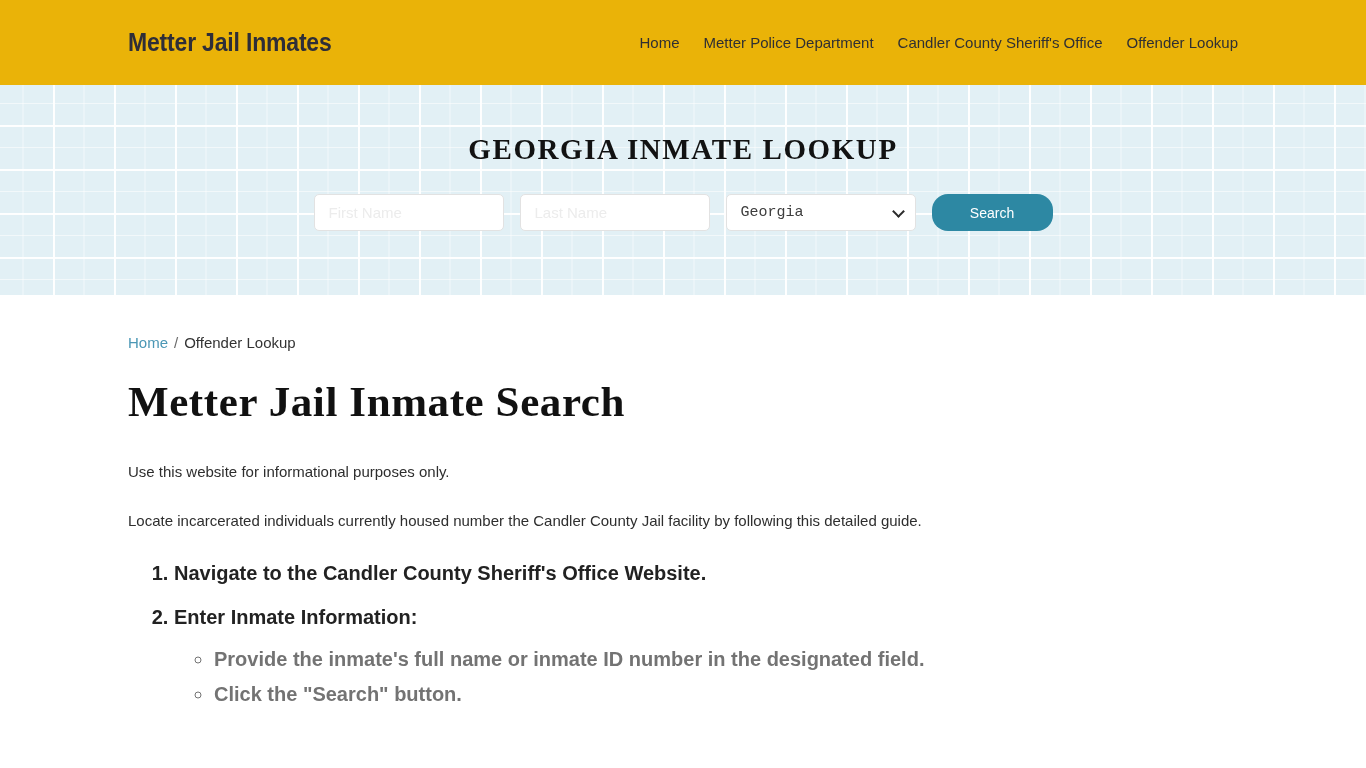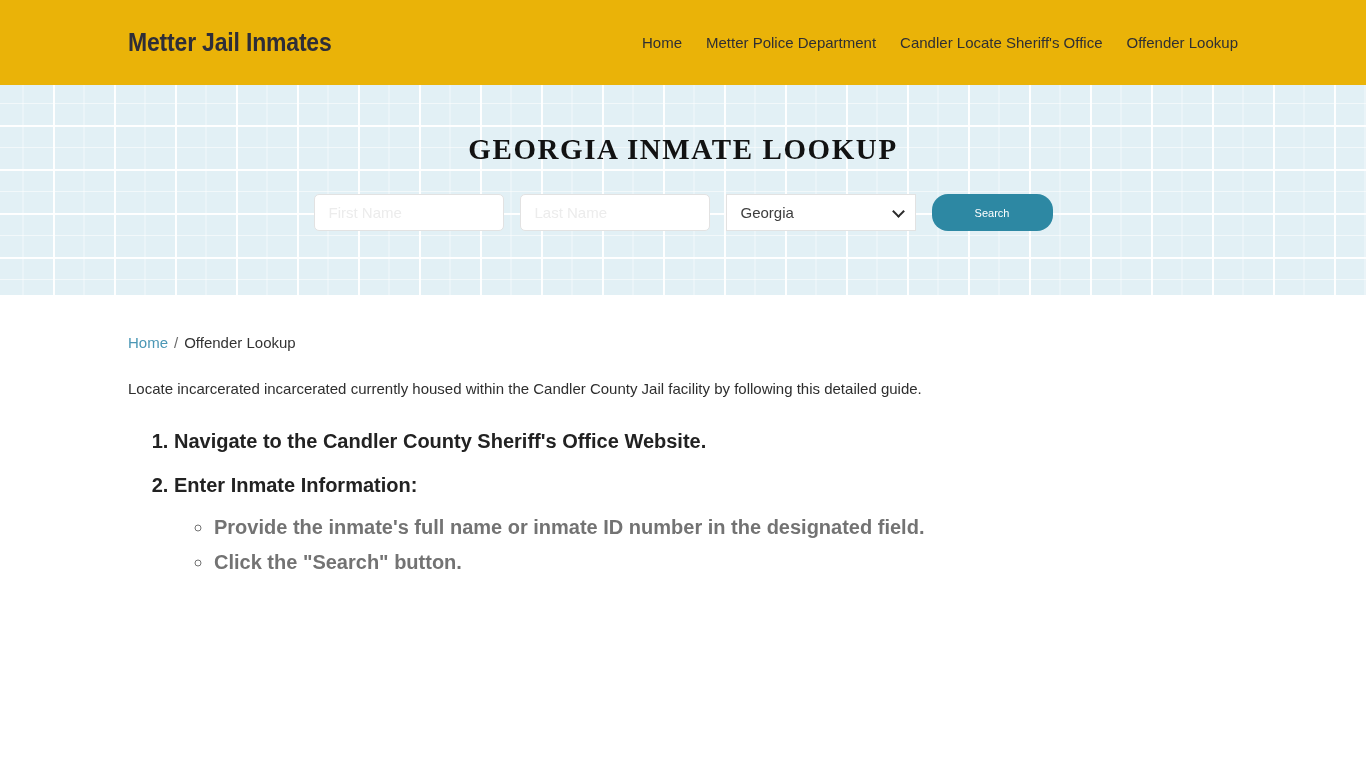--- a/index.html
+++ b/index.html
@@ -88,23 +88,23 @@
     color: #3d3d3d;
     padding: 0 14px;
     outline: none;
   }
   .field::placeholder { color: #ececec; }
   .select-wrap { position: relative; width: 190px; height: 37px; }
   .select-field {
     height: 37px;
     width: 190px;
     border: 1px solid #e2e2e2;
-    border-radius: 0;
+    border-radius: 5px;
     background: #ffffff;
-    font-family: Liberation Sans, sans-serif;
+    font-family: Liberation Mono, monospace;
     font-size: 15px;
     color: #3d3d3d;
     padding: 0 30px 0 14px;
     outline: none;
     -webkit-appearance: none;
     appearance: none;
   }
   .select-chevron {
     position: absolute;
     right: 13px; top: 50%;
@@ -116,21 +116,21 @@
     pointer-events: none;
   }
   .search-btn {
     height: 37px;
     width: 121px;
     background: #2d88a3;
     color: #ffffff;
     border: none;
     border-radius: 16px;
     font-family: "Liberation Sans", sans-serif;
-    font-size: 11px;
+    font-size: 14px;
     cursor: pointer;
   }
 
   
   .content {
     padding: 40px 128px 0 128px;
   }
   .breadcrumb {
     font-size: 15px;
     color: #3a3a3a;
@@ -190,21 +190,21 @@
   }
 </style>
 </head>
 <body>
 
 <header class="site-header">
   <a class="brand" href="#">Metter Jail Inmates</a>
   <nav class="main-nav">
     <a class="nav-link" href="#">Home</a>
     <a class="nav-link" href="#">Metter Police Department</a>
-    <a class="nav-link" href="#">Candler Locate Sheriff's Office</a>
+    <a class="nav-link" href="#">Candler County Sheriff's Office</a>
     <a class="nav-link" href="#">Offender Lookup</a>
   </nav>
 </header>
 
 <section class="hero">
   <h1 class="hero-title">GEORGIA INMATE LOOKUP</h1>
   <div class="search-row">
     <input class="field" type="text" placeholder="First Name" style="">
     <input class="field" type="text" placeholder="Last Name" style="">
     <div class="select-wrap">
@@ -216,22 +216,24 @@
     <button class="search-btn">Search</button>
   </div>
 </section>
 
 <main class="content">
 
   <div class="breadcrumb">
     <a href="#">Home</a><span class="sep">/</span><span class="current">Offender Lookup</span>
   </div>
 
-
-  <p class="para">Locate incarcerated incarcerated currently housed within the Candler County Jail facility by following this detailed guide.</p>
+  <h1 class="page-title">Metter Jail Inmate Search</h1>
+
+  <p class="para">Use this website for informational purposes only.</p>
+  <p class="para">Locate incarcerated individuals currently housed number the Candler County Jail facility by following this detailed guide.</p>
 
 
   <ol class="steps">
     <li>
       <span>Navigate to the Candler County Sheriff's Office Website.</span>
     </li>
     <li>
       <span>Enter Inmate Information:</span>
       <ul class="substeps">
         <li>Provide the inmate's full name or inmate ID number in the designated field.</li>

